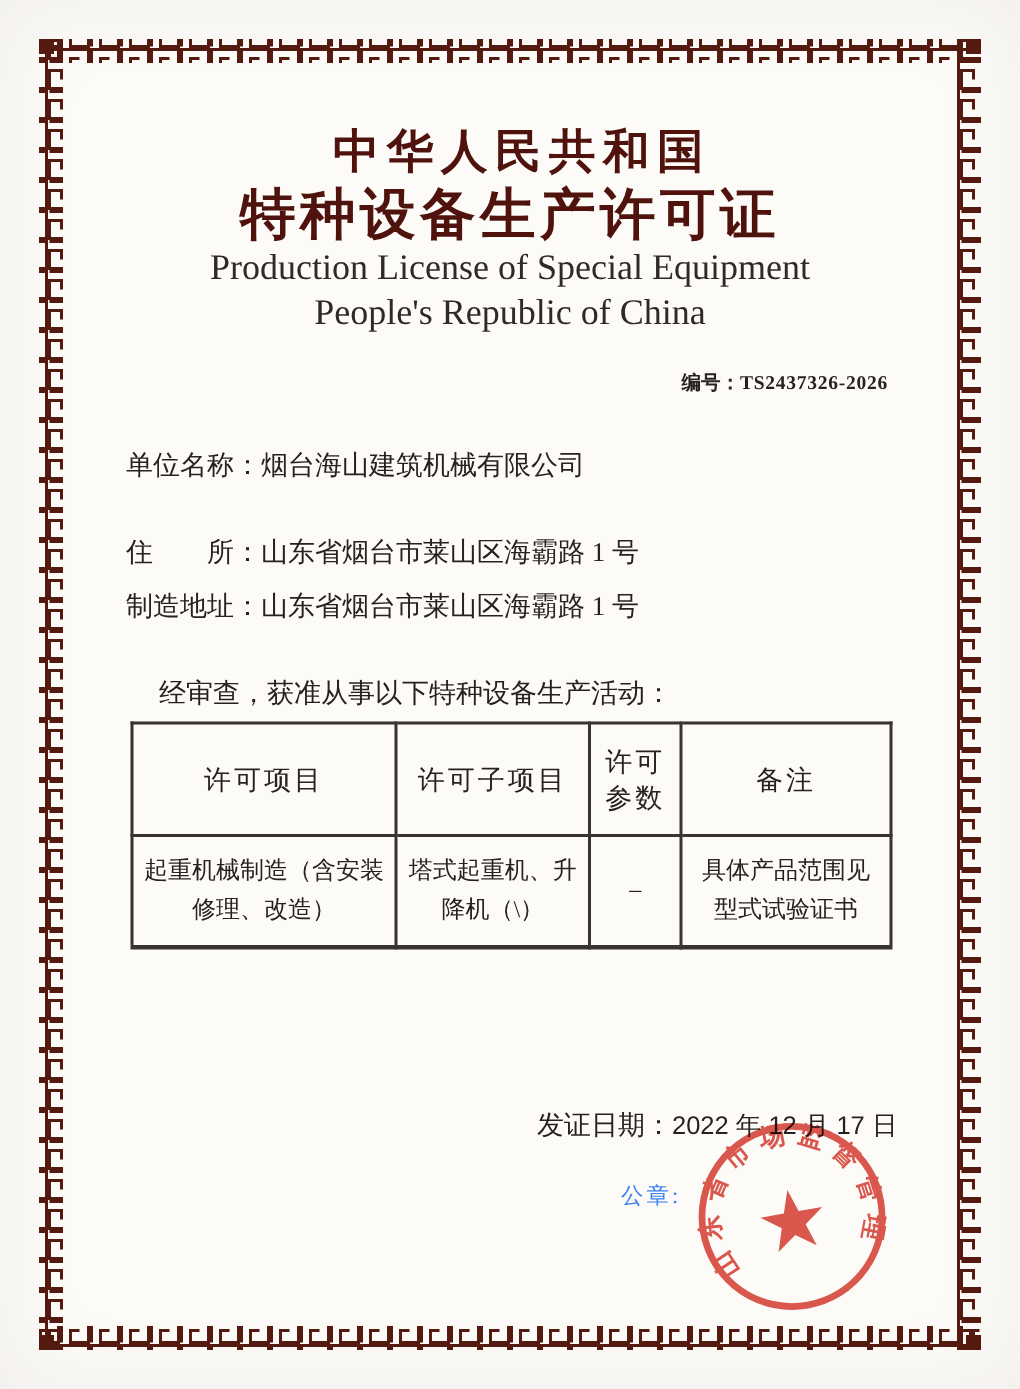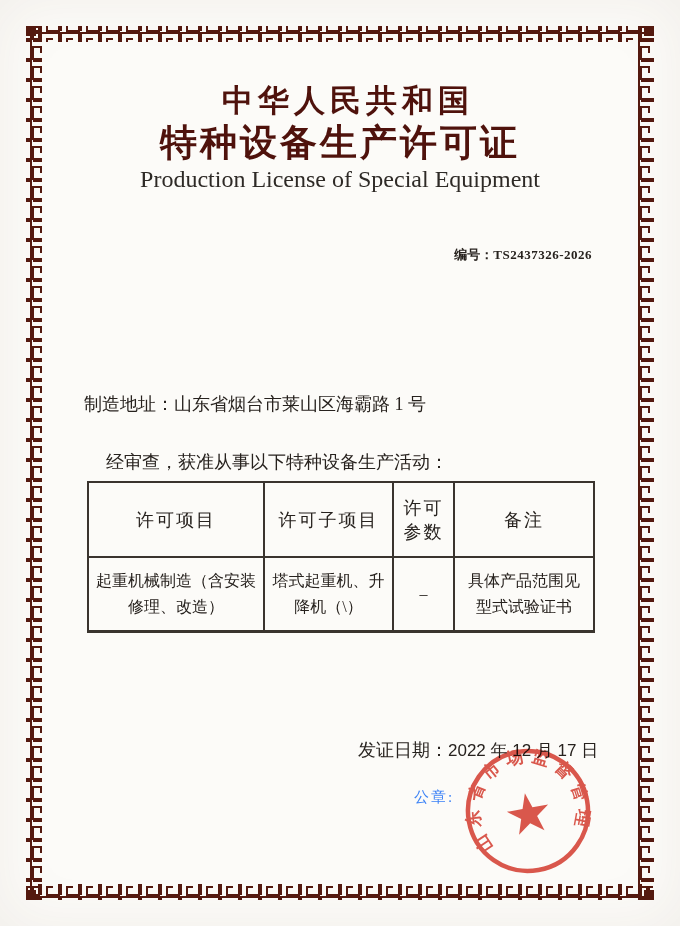--- a/index.html
+++ b/index.html
@@ -68,25 +68,32 @@
     <rect x="638" y="26" width="16" height="874" fill="url(#mV)"></rect>
     <rect x="26" y="26" width="10" height="10" fill="#54190f"></rect>
     <rect x="644" y="26" width="10" height="10" fill="#54190f"></rect>
     <rect x="26" y="890" width="10" height="10" fill="#54190f"></rect>
     <rect x="644" y="890" width="10" height="10" fill="#54190f"></rect>
   </svg>
 
   <div class="abs center title-cn1">中华人民共和国</div>
   <div class="abs center title-en1">Production License of Special Equipment</div>
   <div class="abs center title-cn2">特种设备生产许可证</div>
+  <div class="abs center title-en2">People's Republic of China</div>
 
   <div class="abs license-row">
     <span>编号：</span><span class="num">TS2437326-2026</span>
   </div>
 
+  <div class="abs field f-company">
+    <span>单位名称：</span><span>烟台海山建筑机械有限公司</span>
+  </div>
+  <div class="abs field f-address">
+    <span>住　　所：</span><span>山东省烟台市莱山区海霸路 1 号</span>
+  </div>
   <div class="abs field f-mfg">
     <span>制造地址：</span><span>山东省烟台市莱山区海霸路 1 号</span>
   </div>
   <div class="abs field f-note">经审查，获准从事以下特种设备生产活动：</div>
 
   <div class="abs tbl-wrap">
     <table>
       <colgroup>
         <col style="width:176px">
           <col style="width:129px">

